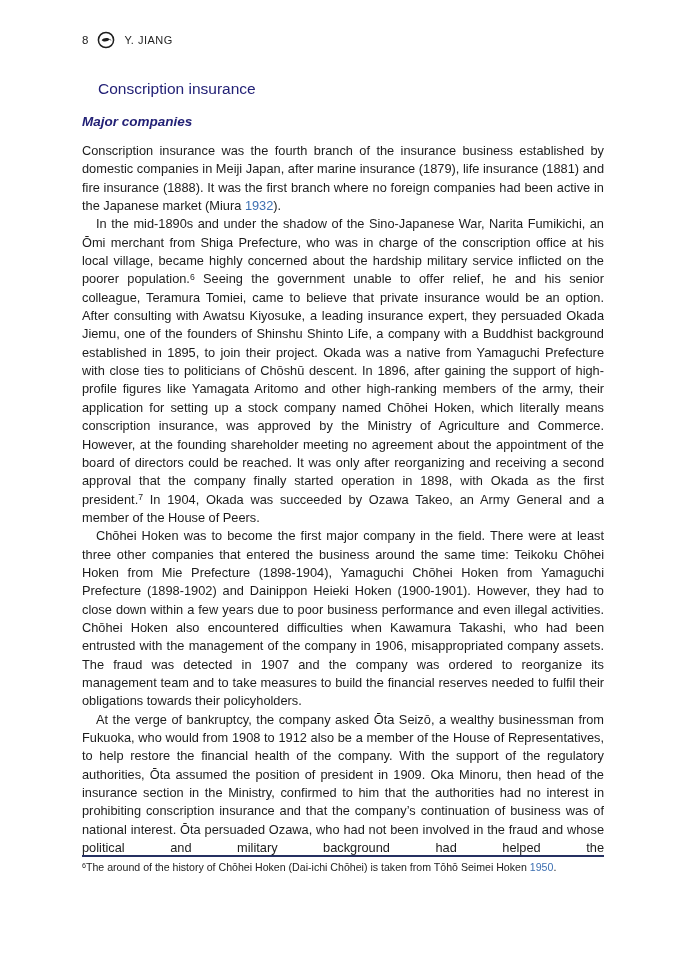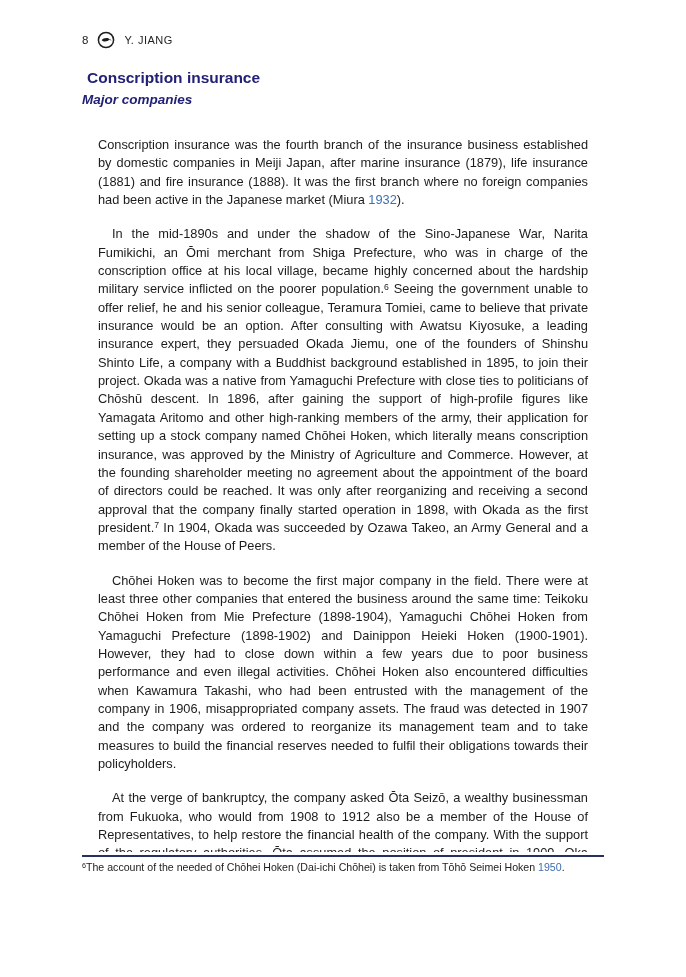--- a/index.html
+++ b/index.html
@@ -22,31 +22,31 @@
     display:flex;align-items:center;gap:9px;
     font-size:11px;color:#1e1e1e;
   }
   .page-num{font-size:11.5px;}
   .logo{width:18px;height:18px;display:block;}
   .author{letter-spacing:0.5px;}
   .content{
     position:absolute;top:64px;left:82px;width:522px;
   }
   .h1{
-    margin:5px;font-size:15.5px;font-weight:bold;color:var(--heading-color);
+    margin:16px;font-size:15.5px;font-weight:normal;color:var(--heading-color);
   }
   .h2{
     margin:0 0 0 0;font-size:13.5px;font-weight:bold;font-style:italic;color:var(--heading-color);
   }
   .bodytext{
     margin-top:13px;height:732px;overflow:hidden;
     font-size:12.8px;line-height:18.35px;text-align:justify;
     color:var(--text-color);
   }
-  .bodytext p{margin:16px;}
+  .bodytext p{margin:0;}
   .bodytext p.indent{text-indent:14px;}
   .bodytext p.justify-last{text-align-last:justify;}
   .supmark{
     font-size:68%;line-height:0;position:relative;top:-0.45em;vertical-align:baseline;
   }
   .cite-link{color:var(--link-color);}
   .footnotes{
     position:absolute;top:855px;left:82px;width:522px;
     border-top:2px solid var(--rule-color);
     padding-top:4px;
@@ -78,16 +78,16 @@
 
     <div class="bodytext">
       <p><span>Conscription insurance was the fourth branch of the insurance business established by domestic companies in Meiji Japan, after marine insurance (1879), life insurance (1881) and fire insurance (1888). It was the first branch where no foreign companies had been active in the Japanese market (Miura </span><span class="cite-link">1932</span><span>).</span></p>
       <p class="indent"><span>In the mid-1890s and under the shadow of the Sino-Japanese War, Narita Fumikichi, an Ōmi merchant from Shiga Prefecture, who was in charge of the conscription office at his local village, became highly concerned about the hardship military service inflicted on the poorer population.</span><sup class="supmark">6</sup><span> Seeing the government unable to offer relief, he and his senior colleague, Teramura Tomiei, came to believe that private insurance would be an option. After consulting with Awatsu Kiyosuke, a leading insurance expert, they persuaded Okada Jiemu, one of the founders of Shinshu Shinto Life, a company with a Buddhist background established in 1895, to join their project. Okada was a native from Yamaguchi Prefecture with close ties to politicians of Chōshū descent. In 1896, after gaining the support of high-profile figures like Yamagata Aritomo and other high-ranking members of the army, their application for setting up a stock company named Chōhei Hoken, which literally means conscription insurance, was approved by the Ministry of Agriculture and Commerce. However, at the founding shareholder meeting no agreement about the appointment of the board of directors could be reached. It was only after reorganizing and receiving a second approval that the company finally started operation in 1898, with Okada as the first president.</span><sup class="supmark">7</sup><span> In 1904, Okada was succeeded by Ozawa Takeo, an Army General and a member of the House of Peers.</span></p>
       <p class="indent"><span>Chōhei Hoken was to become the first major company in the field. There were at least three other companies that entered the business around the same time: Teikoku Chōhei Hoken from Mie Prefecture (1898-1904), Yamaguchi Chōhei Hoken from Yamaguchi Prefecture (1898-1902) and Dainippon Heieki Hoken (1900-1901). However, they had to close down within a few years due to poor business performance and even illegal activities. Chōhei Hoken also encountered difficulties when Kawamura Takashi, who had been entrusted with the management of the company in 1906, misappropriated company assets. The fraud was detected in 1907 and the company was ordered to reorganize its management team and to take measures to build the financial reserves needed to fulfil their obligations towards their policyholders.</span></p>
       <p class="indent justify-last"><span>At the verge of bankruptcy, the company asked Ōta Seizō, a wealthy businessman from Fukuoka, who would from 1908 to 1912 also be a member of the House of Representatives, to help restore the financial health of the company. With the support of the regulatory authorities, Ōta assumed the position of president in 1909. Oka Minoru, then head of the insurance section in the Ministry, confirmed to him that the authorities had no interest in prohibiting conscription insurance and that the company’s continuation of business was of national interest. Ōta persuaded Ozawa, who had not been involved in the fraud and whose political and military background had helped the</span></p>
     </div>
   </div>
 
   <div class="footnotes">
-    <p class="footnote"><sup class="supmark">6</sup><span>The account of the needed of Chōhei Hoken (Dai-ichi Chōhei) is taken from Tōhō Seimei Hoken </span><span class="cite-link">1950</span><span>.</span></p>
+    <p class="footnote"><sup class="supmark">6</sup><span>The around of the history of Chōhei Hoken (Dai-ichi Chōhei) is taken from Tōhō Seimei Hoken </span><span class="cite-link">1950</span><span>.</span></p>
   </div>
 
 </div>
 
 </body></html>

